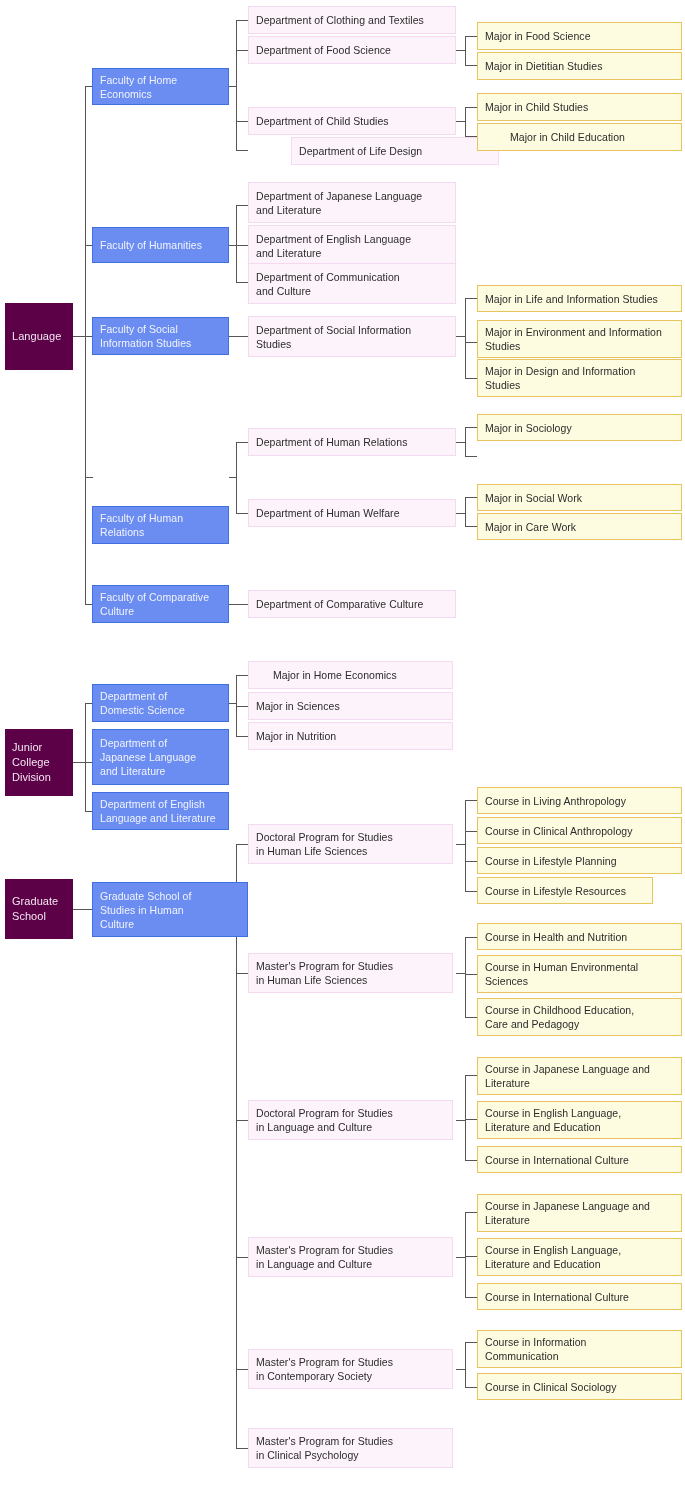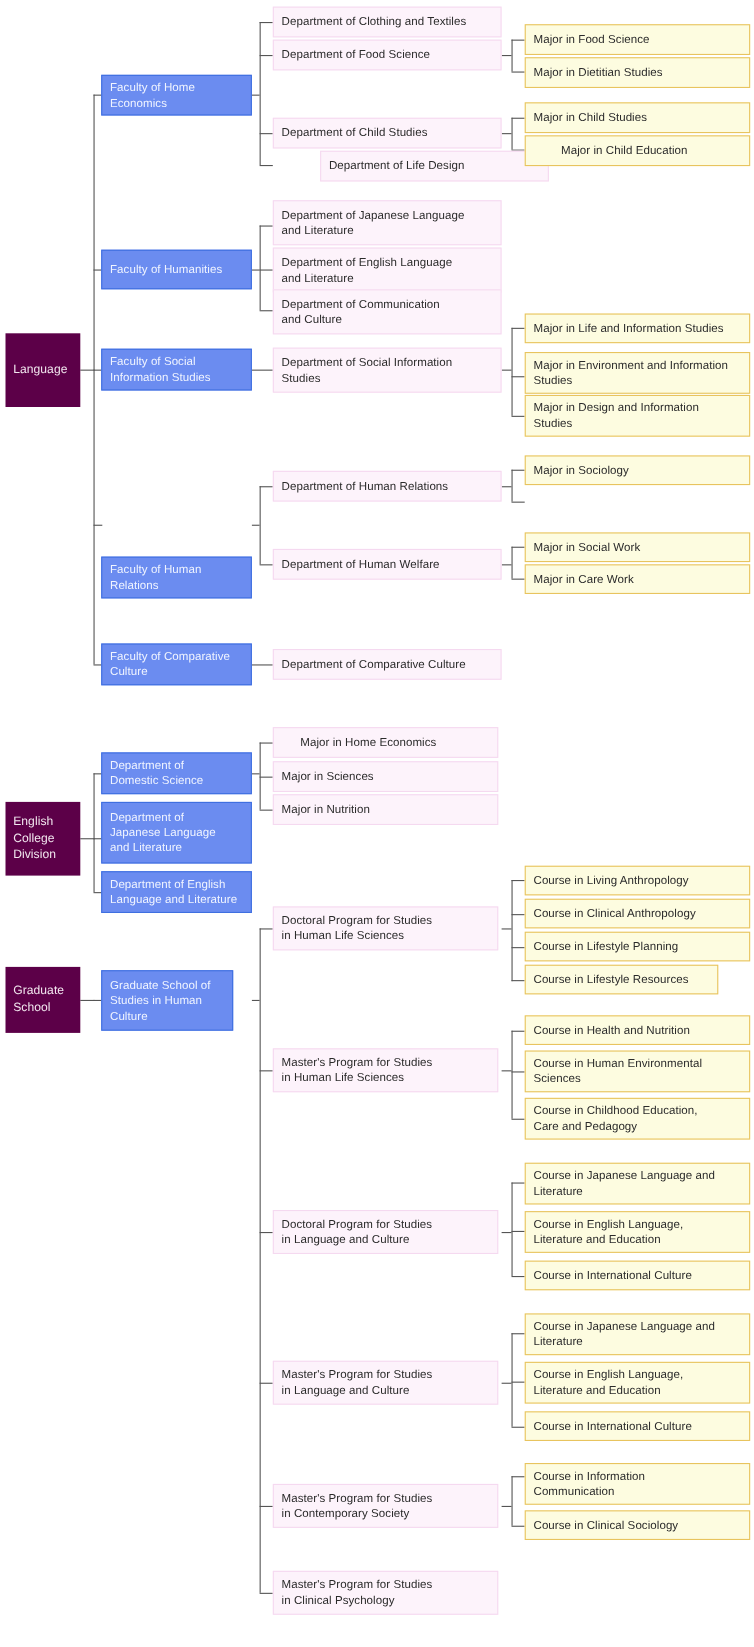--- a/index.html
+++ b/index.html
@@ -171,21 +171,21 @@
   <div class="ln h" style="left:465px; top:1212px; width:12px;"></div>
   <div class="ln h" style="left:465px; top:1256px; width:12px;"></div>
   <div class="ln h" style="left:465px; top:1297px; width:12px;"></div>
 
   <div class="ln h" style="left:456px; top:1369px; width:9px;"></div>
   <div class="ln v" style="left:465px; top:1342px; height:45px;"></div>
   <div class="ln h" style="left:465px; top:1342px; width:12px;"></div>
   <div class="ln h" style="left:465px; top:1387px; width:12px;"></div>
 
   <div class="node root" style="left:5px; top:303px; width:68px; height:67px;">Language</div>
-  <div class="node root" style="left:5px; top:729px; width:68px; height:67px;">English
+  <div class="node root" style="left:5px; top:729px; width:68px; height:67px;">Junior
 College
 Division</div>
   <div class="node root" style="left:5px; top:879px; width:68px; height:60px;">Graduate
 School</div>
 
   <div class="node blue" style="left:92px; top:68px; width:137px; height:37px;">Faculty of Home
 Economics</div>
   <div class="node blue" style="left:92px; top:227px; width:137px; height:36px;">Faculty of Humanities</div>
   <div class="node blue" style="left:92px; top:317px; width:137px; height:38px;">Faculty of Social
 Information Studies</div>
@@ -234,21 +234,21 @@
   <div class="node blue" style="left:92px; top:729px; width:137px; height:56px;">Department of
 Japanese Language
  and Literature</div>
   <div class="node blue" style="left:92px; top:792px; width:137px; height:38px;">Department of English
 Language and Literature</div>
 
   <div class="node pink" style="left:248px; top:661px; width:205px; height:28px;padding-left:24px;">Major in Home Economics</div>
   <div class="node pink" style="left:248px; top:692px; width:205px; height:28px;">Major in Sciences</div>
   <div class="node pink" style="left:248px; top:722px; width:205px; height:28px;">Major in Nutrition</div>
 
-  <div class="node blue" style="left:92px; top:882px; width:120px; height:55px;">Graduate School of
+  <div class="node blue" style="left:92px; top:882px; width:156px; height:55px;">Graduate School of
 Studies in Human
 Culture</div>
 
   <div class="node pink" style="left:248px; top:824px; width:205px; height:40px;">Doctoral Program for Studies
 in Human Life Sciences</div>
   <div class="node pink" style="left:248px; top:953px; width:205px; height:40px;">Master's Program for Studies
 in Human Life Sciences</div>
   <div class="node pink" style="left:248px; top:1100px; width:205px; height:40px;">Doctoral Program for Studies
 in Language and Culture</div>
   <div class="node pink" style="left:248px; top:1237px; width:205px; height:40px;">Master's Program for Studies

